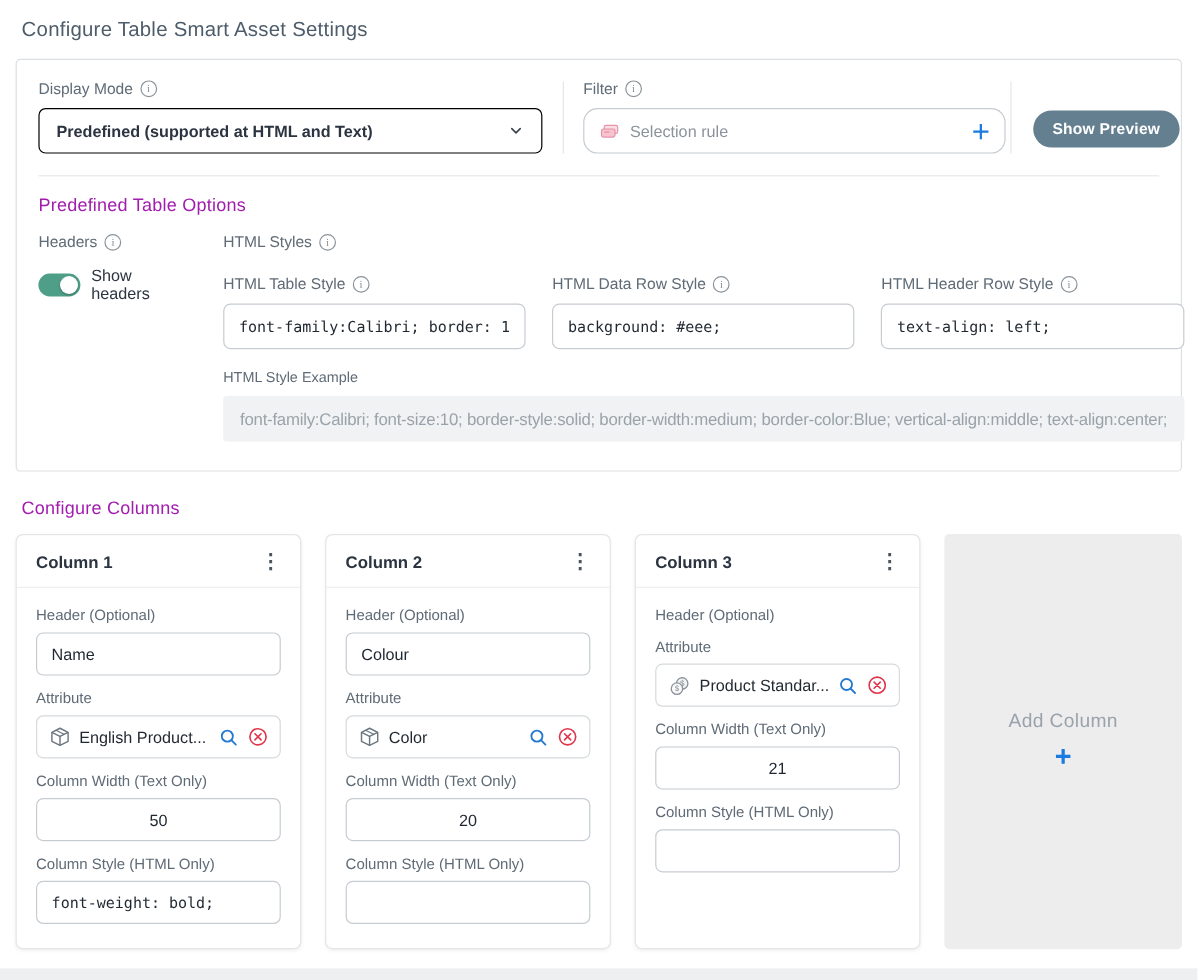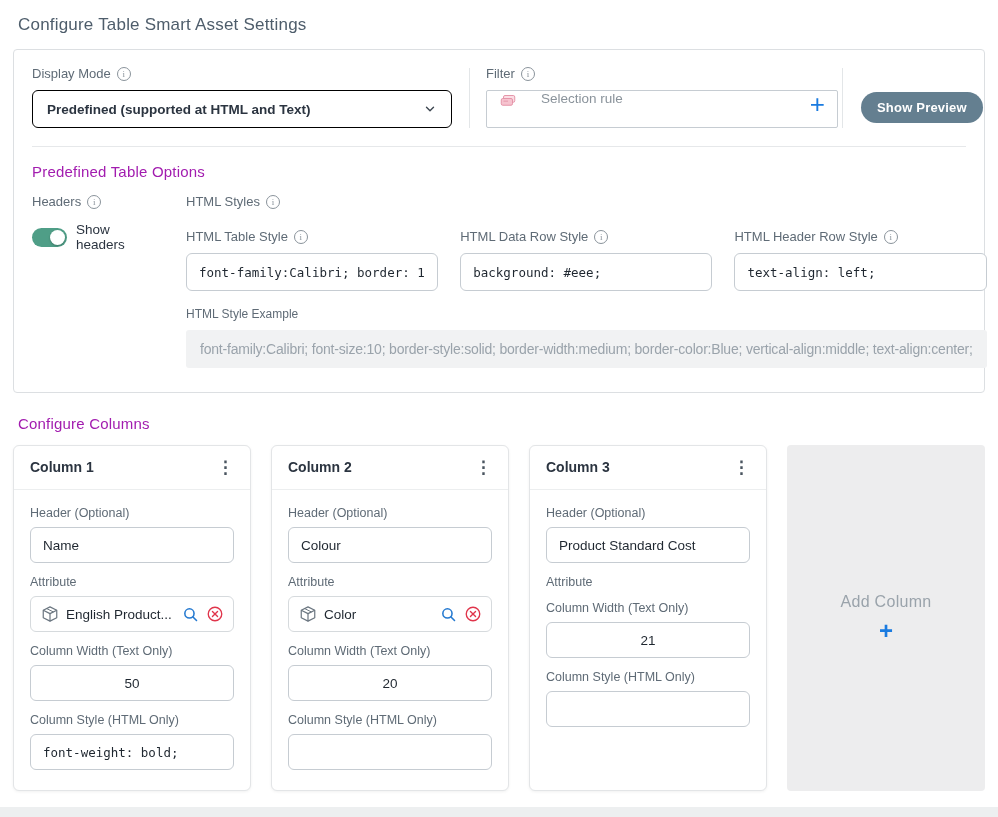--- a/index.html
+++ b/index.html
@@ -48,22 +48,22 @@
     display: flex; align-items: center; justify-content: space-between;
     padding: 0 14px; cursor: pointer; background: #fff;
   }
   .select-value { font-size: 13.5px; font-weight: 600; color: #2b3440; }
 
   .vdiv { width: 1px; background: #e3e6e8; margin-top: 2px; }
 
   .filter-block { width: 372px; padding-left: 16px; }
   .filter-box {
     width: 352px; height: 38px;
-    border: 1px solid #c6ccd2; border-radius: 2px;
-    display: flex; gap: 24px;
+    border: 1px solid #c6ccd2; border-radius: 12px;
+    display: flex; align-items: center; gap: 8px;
     padding: 0 12px; background: #fff;
   }
   .filter-placeholder { flex: 1; font-size: 13.5px; color: #8a939b; }
   .plus { color: #1a7be0; font-size: 26px; font-weight: 300; line-height: 1; cursor: pointer; }
 
   .preview-wrap { padding: 26px 0 0 18px; }
   .preview-btn {
     background: #647f90; color: #fff; border: none; cursor: pointer;
     font-size: 13px; font-weight: 700; font-family: inherit;
     padding: 8px 16px; border-radius: 16px; letter-spacing: .2px;
@@ -111,21 +111,21 @@
 
   
   .columns-title { margin: 22px 0 13px 5px; }
   .cards { display: flex; gap: 20px; align-items: stretch; padding-bottom: 12px; }
   .card {
     width: 238px; flex: 0 0 auto;
     border: 1px solid #e3e5e7; border-radius: 6px; background: #fff;
     box-shadow: 0 1px 3px rgba(0,0,0,.06);
   }
   .card-header {
-    display: flex; justify-content: space-between;
+    display: flex; align-items: center; justify-content: space-between;
     padding: 13px 8px 13px 16px;
     border-bottom: 1px solid #eceeef;
   }
   .card-title { font-size: 14px; font-weight: 700; color: #2b3440; }
   .kebab {
     color: #4a5560; font-size: 17px; font-weight: 700; line-height: 1;
     padding: 0 8px; cursor: pointer; letter-spacing: 0;
   }
   .card-body { padding: 4px 16px 20px; }
   .f-label { font-size: 12.5px; color: #5f6b76; margin: 12px 0 7px; }
@@ -335,22 +335,38 @@
       </div>
     </div>
 
     <div class="card">
       <div class="card-header">
         <span class="card-title">Column 3</span>
         <span class="kebab">⋮</span>
       </div>
       <div class="card-body">
         <div class="f-label">Header (Optional)</div>
-        <input class="small-input" type="text" value="Product Standard Cost" style="">
         <div class="f-label">Attribute</div>
+        <div class="attr-box">
+          <svg width="19" height="19" viewBox="0 0 24 24">
+            <circle cx="14.5" cy="9.5" r="6" fill="#f2f2f2" stroke="#8a939b" stroke-width="1.4"></circle>
+            <text x="14.5" y="12.4" font-size="8.5" text-anchor="middle" fill="#8a939b" font-family="Liberation Sans, sans-serif">$</text>
+            <circle cx="9" cy="15" r="6" fill="#fafafa" stroke="#8a939b" stroke-width="1.4"></circle>
+            <text x="9" y="17.9" font-size="8.5" text-anchor="middle" fill="#8a939b" font-family="Liberation Sans, sans-serif">$</text>
+          </svg>
+          <span class="attr-text">Product Standar...</span>
+          <svg width="17" height="17" viewBox="0 0 24 24">
+            <circle cx="10.5" cy="10.5" r="6.5" fill="none" stroke="#2479d0" stroke-width="2.2"></circle>
+            <line x1="15.5" y1="15.5" x2="20.5" y2="20.5" stroke="#2479d0" stroke-width="2.2" stroke-linecap="round"></line>
+          </svg>
+          <svg width="18" height="18" viewBox="0 0 24 24">
+            <circle cx="12" cy="12" r="9" fill="none" stroke="#e0354b" stroke-width="1.8"></circle>
+            <path d="M8.6 8.6 L15.4 15.4 M15.4 8.6 L8.6 15.4" stroke="#e0354b" stroke-width="1.8" stroke-linecap="round"></path>
+          </svg>
+        </div>
         <div class="f-label">Column Width (Text Only)</div>
         <input class="small-input center" type="text" value="21" style="">
         <div class="f-label">Column Style (HTML Only)</div>
         <input class="small-input mono" type="text" value="" style="">
       </div>
     </div>
 
     <div class="add-col">
       <span class="add-col-label">Add Column</span>
       <span class="add-plus">+</span>

